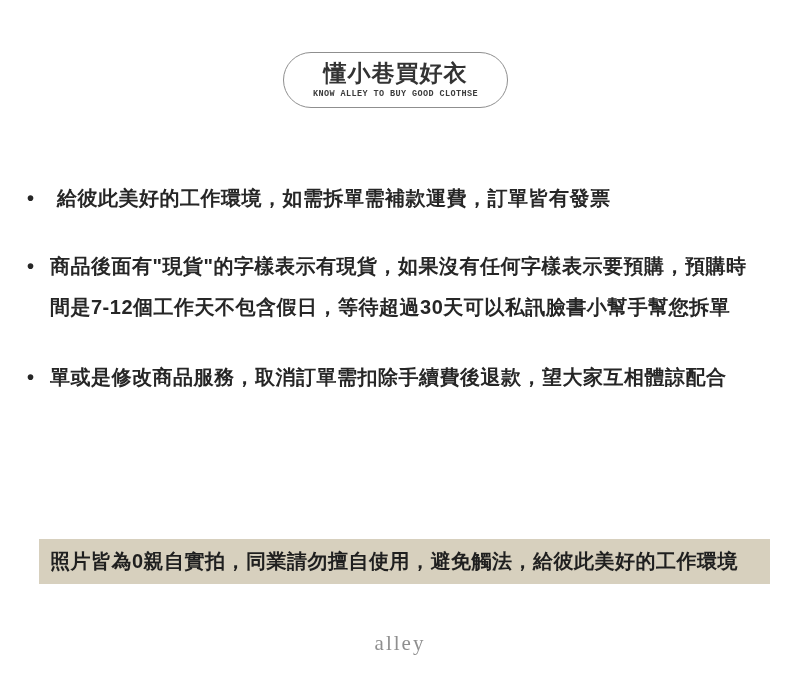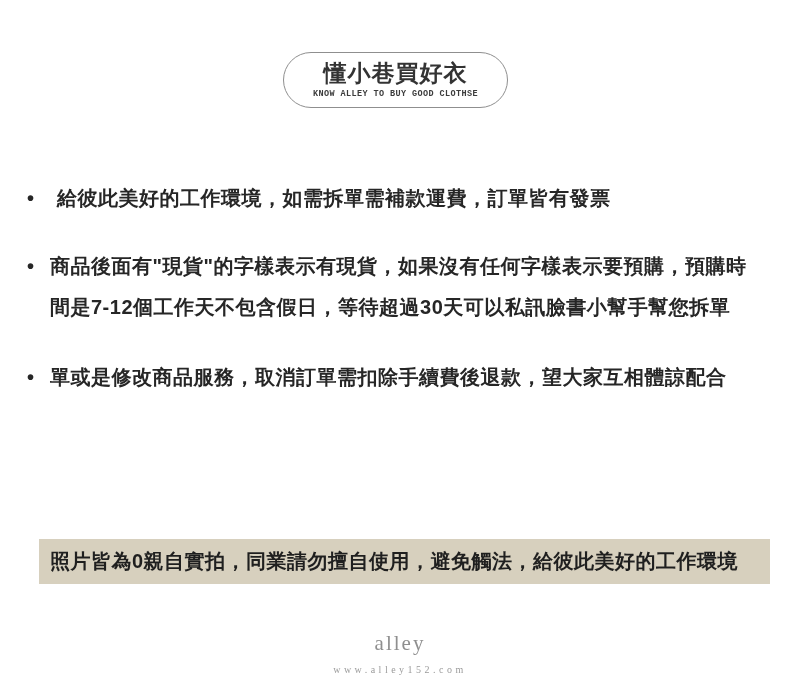--- a/index.html
+++ b/index.html
@@ -152,16 +152,15 @@
     </div>
 
   </div>
 
   <div class="notice-box">
     <span class="notice-text">照片皆為0親自實拍，同業請勿擅自使用，避免觸法，給彼此美好的工作環境</span>
   </div>
 
   <div class="footer">
     <div class="brand">alley</div>
-    <div class="site-url">www.alley152.com</div>
   </div>
 
 </div>
 
 </body></html>

